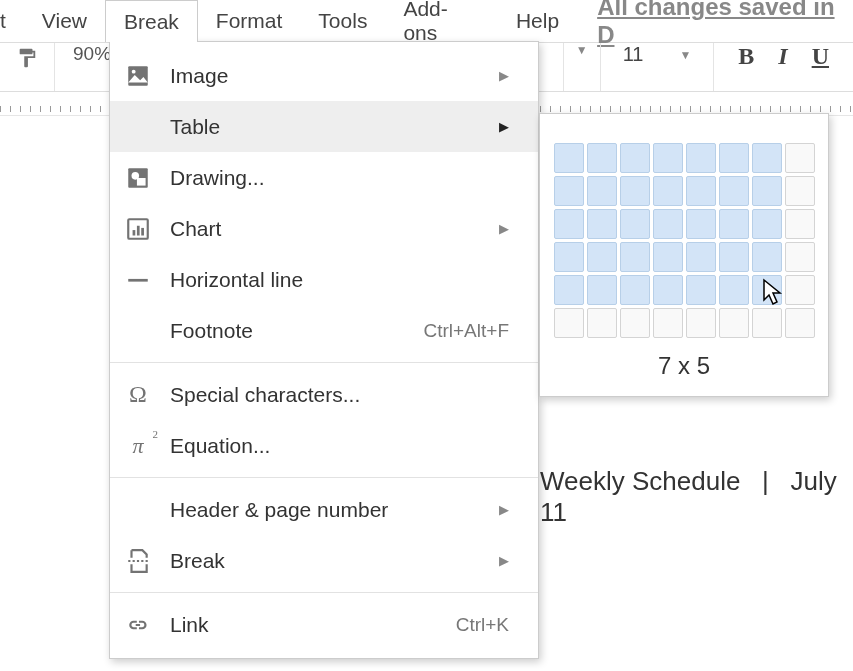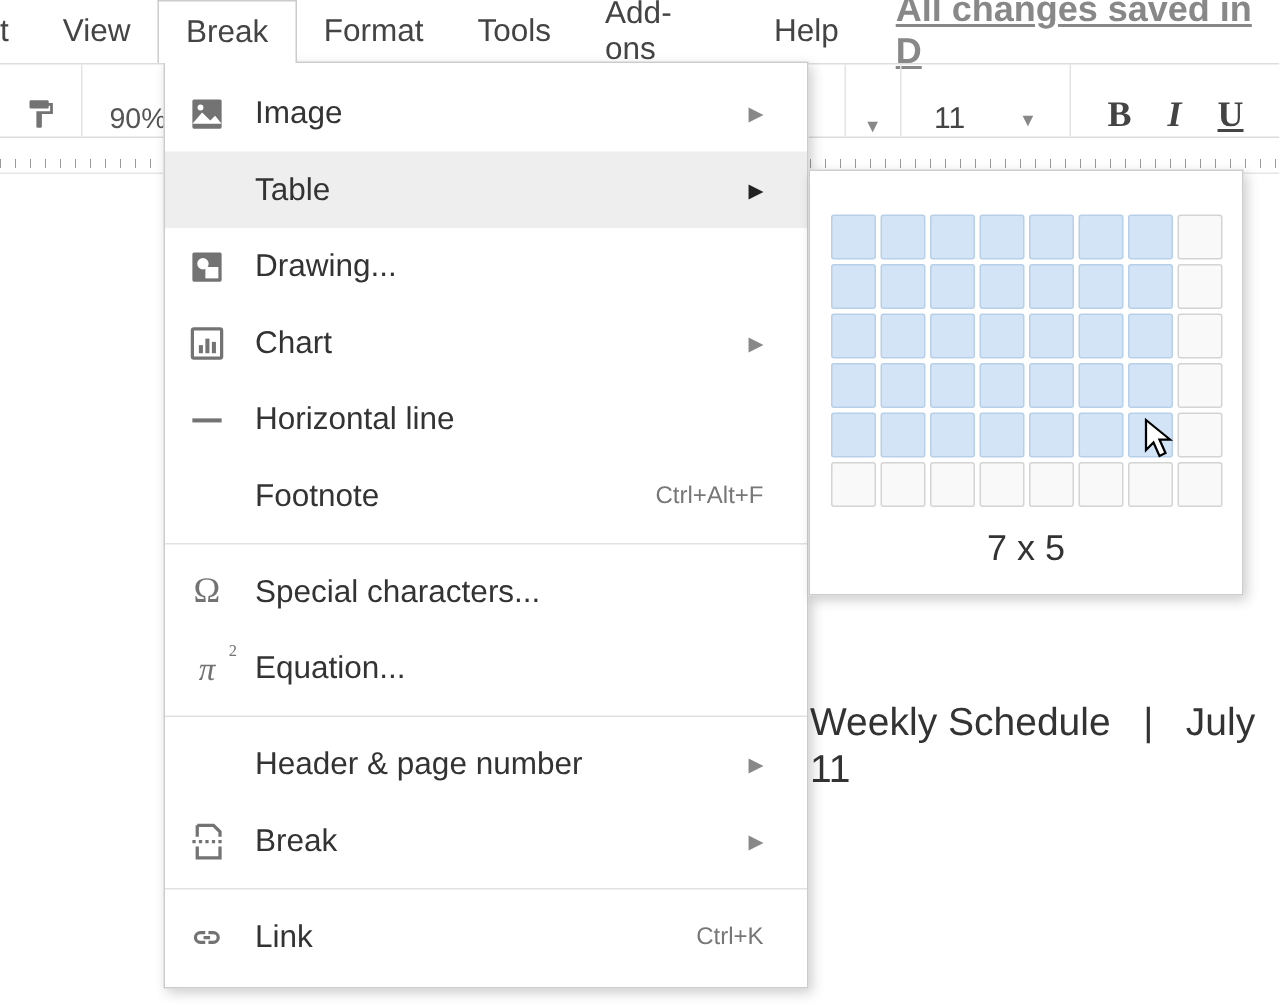--- a/index.html
+++ b/index.html
@@ -50,21 +50,21 @@
       align-items: center;
       height: 50px;
       border-top: 1px solid #ddd;
       border-bottom: 1px solid #ddd;
       font-size: 20px;
       color: #444;
       padding-left: 0;
     }
     .toolbar-group {
       display: flex;
-      align-items: flex-end;
+      align-items: flex-start;
       height: 100%;
       padding: 0 12px;
       border-right: 1px solid #e4e4e4;
     }
     .toolbar-icon-slot {
       width: 30px;
       height: 30px;
       display: flex;
       align-items: center;
       justify-content: center;
@@ -130,21 +130,21 @@
     .dd-icon {
       width: 28px;
       height: 28px;
       display: flex;
       align-items: center;
       justify-content: center;
       color: #737373;
       flex-shrink: 0;
     }
     .dd-label { flex: 1; }
-    .dd-shortcut { color: #777; font-size: 16px; }
+    .dd-shortcut { color: #777; font-size: 19px; }
     .dd-arrow { color: #888; font-size: 13px; }
     .dd-sep {
       height: 1px;
       background: #e2e2e2;
       margin: 6px 0;
     }
 
     .submenu {
       position: absolute;
       top: 113px;

